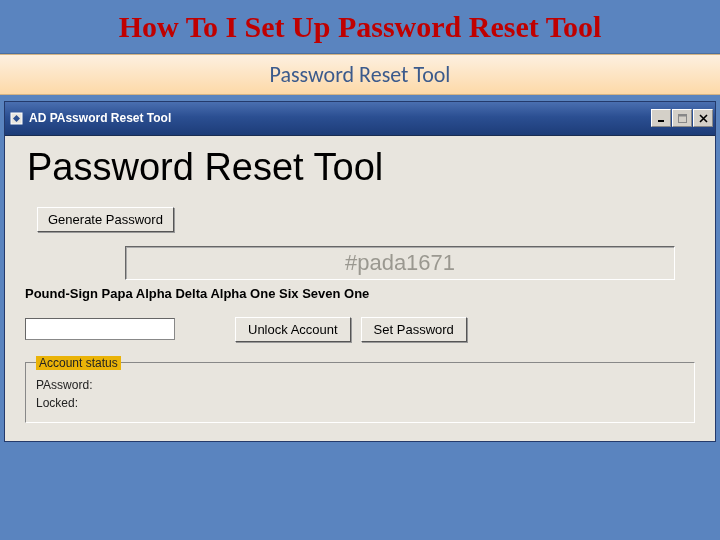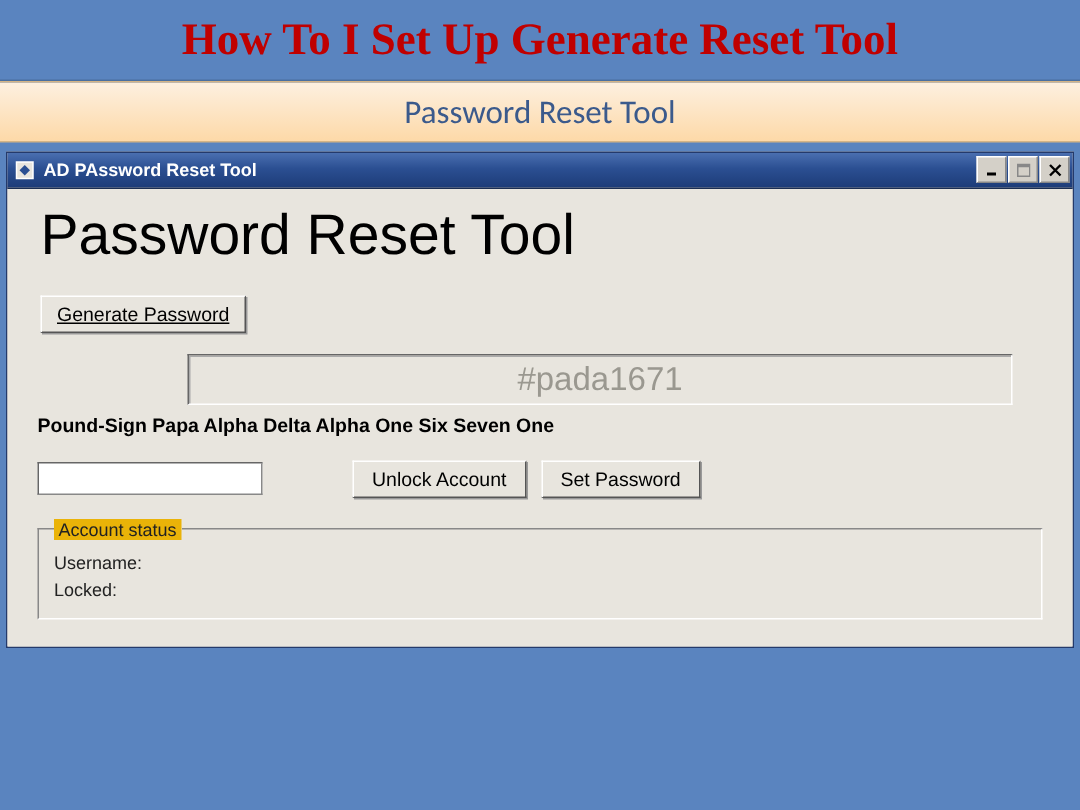--- a/index.html
+++ b/index.html
@@ -39,21 +39,21 @@
       font-size: 22px;
       font-family: Calibri, sans-serif;
     }
     .app-window {
       margin: 6px 4px 0;
       border: 1px solid #243a6b;
       background: #e8e5de;
     }
     .titlebar {
       background: linear-gradient(to bottom, #4a6fb0 0%, #2b4f92 45%, #1d3c78 100%);
-      height: 24px;
+      height: 34px;
       display: flex;
       align-items: center;
       justify-content: space-between;
       padding: 0 2px 0 4px;
       border-bottom: 1px solid #1a2d52;
     }
     .titlebar-left {
       display: flex;
       align-items: center;
       gap: 6px;
@@ -108,22 +108,21 @@
       border: 1px solid #666;
       border-top-color: #fff;
       border-left-color: #fff;
       border-right-color: #555;
       border-bottom-color: #555;
       padding: 4px 10px;
       font-size: 13px;
       font-family: Arial, sans-serif;
       cursor: default;
       box-shadow: 1px 1px 0 #999;
-      margin-left: 2px;
-      text-decoration: underline;
+      margin-left: 12px;
     }
     .password-display {
       margin: 14px 0 6px 100px;
       margin-right: 20px;
       height: 34px;
       background: #e8e5de;
       border: 1px solid #888;
       border-top-color: #666;
       border-left-color: #666;
       border-right-color: #fff;
@@ -201,21 +200,21 @@
       font-size: 12px;
       font-family: Arial, sans-serif;
       color: #222;
       line-height: 1.5;
     }
   </style>
 </head>
 <body>
 
 <div class="slide-title">
-  <h1>How To I Set Up Generate Reset Tool</h1>
+  <h1>How To I Set Up Password Reset Tool</h1>
 </div>
 
 <div class="subtitle-bar">
   <span>Password Reset Tool</span>
 </div>
 
 <div class="app-window">
   <div class="titlebar">
     <div class="titlebar-left">
       <span class="titlebar-icon">
@@ -260,17 +259,17 @@
     <div class="action-row">
       <input type="text" class="username-input" value="" style="">
       <div class="action-buttons">
         <button class="action-btn">Unlock Account</button>
         <button class="action-btn">Set Password</button>
       </div>
     </div>
 
     <fieldset class="status-fieldset">
       <legend>Account status</legend>
-      <div class="status-row">Username:</div>
+      <div class="status-row">PAssword:</div>
       <div class="status-row">Locked:</div>
     </fieldset>
   </div>
 </div>
 
 </body></html>

